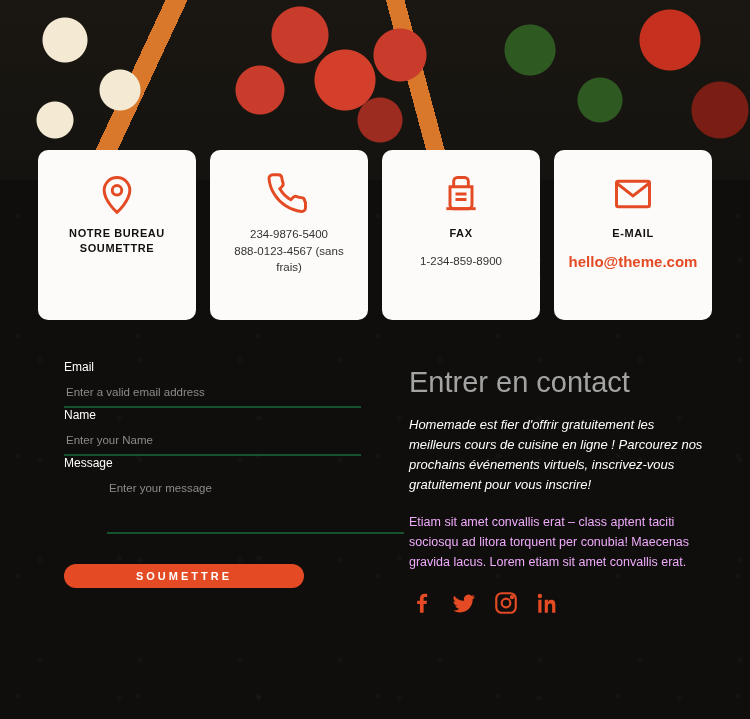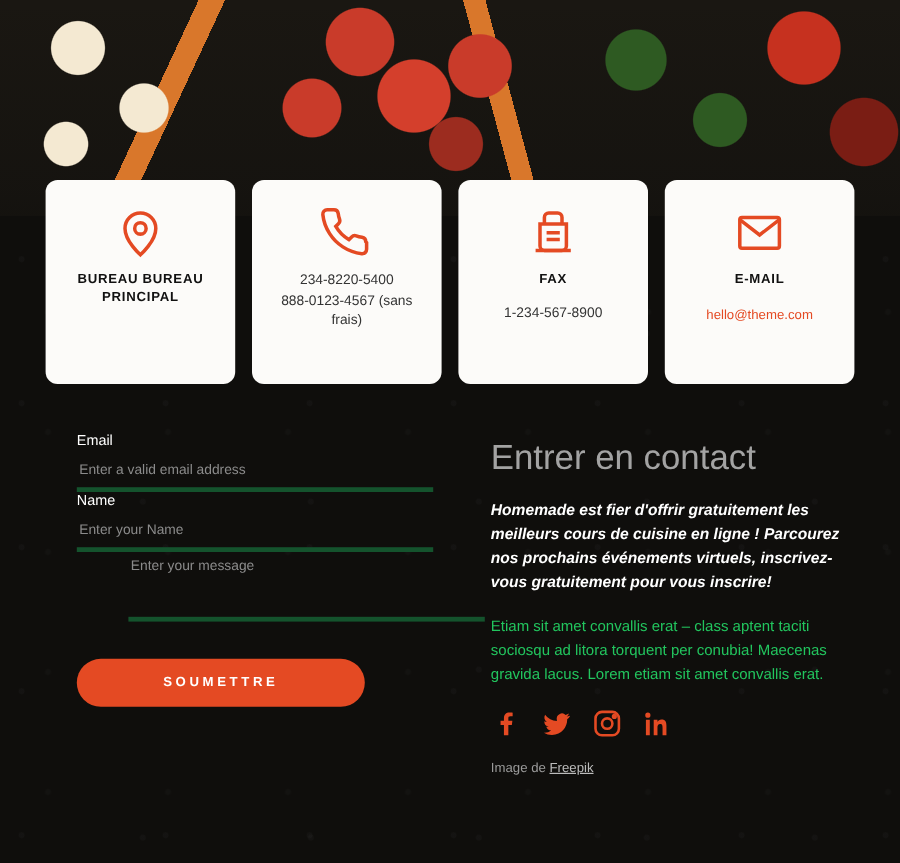--- a/index.html
+++ b/index.html
@@ -67,86 +67,87 @@
       color: #111;
       margin-bottom: 12px;
       line-height: 1.35;
     }
     .card p {
       font-size: 11.5px;
       color: #333;
       line-height: 1.45;
     }
     .card a.link {
-      font-size: 11px;
+      font-size: 15px;
       color: #e44a23;
       text-decoration: none;
+      font-weight: bold;
     }
     .lower {
       position: absolute;
       top: 360px;
       left: 64px; right: 44px;
       display: grid;
       grid-template-columns: 1fr 1fr;
       gap: 48px;
     }
     .form-col label {
       display: block;
       font-size: 12px;
       color: #fff;
       margin-bottom: 6px;
     }
     .form-col label:first-child { margin-top: 0; }
     .form-col input, .form-col textarea {
       width: 100%;
       background: transparent;
       border: none;
-      border-bottom: 4px solid #14532d;
+      border-bottom: 2px solid #14532d;
       color: #fff;
       font-size: 11.5px;
       padding: 6px 2px 8px;
       outline: none;
       font-family: inherit;
     }
     .form-col textarea {
       height: 58px;
       resize: none;
       margin-left: 43px;
     }
     .form-col ::placeholder { color: #8b8b8b; }
     .submit-btn {
       margin-top: 26px;
       width: 240px;
-      height: 40px;
+      height: 24px;
       border-radius: 22px;
       background: #e44a23;
       color: #fff;
       border: none;
       font-size: 11px;
       letter-spacing: 3px;
       font-weight: 600;
       cursor: pointer;
     }
     .text-col h2 {
       color: #a3a3a3;
       font-size: 29px;
       font-weight: 400;
       margin-bottom: 16px;
       margin-top: 6px;
     }
     .text-col .intro {
       color: #fff;
       font-style: italic;
-      font-weight: 700;
+      font-weight: 400;
       font-size: 13px;
       line-height: 1.55;
       margin-bottom: 16px;
     }
     .text-col .body {
-      color: #22c55e;
+      color: #f0abfc;
       font-size: 12.5px;
       line-height: 1.6;
       margin-bottom: 18px;
     }
     .socials { display: flex; gap: 16px; align-items: center; margin-bottom: 18px; }
     .socials .soc {
       width: 26px; height: 26px;
       color: #e44a23;
       cursor: pointer;
     }
@@ -161,60 +162,61 @@
 <div class="texture"></div>
 
 <div class="cards">
   <div class="card">
     <div class="card-icon">
       <svg viewBox="0 0 24 24" fill="none" stroke="currentColor" stroke-width="1.6">
           <path d="M12 22s7-6.2 7-12a7 7 0 10-14 0c0 5.8 7 12 7 12z"></path>
           <circle cx="12" cy="10" r="2.6"></circle>
         </svg>
     </div>
-    <h3>BUREAU BUREAU PRINCIPAL</h3>
+    <h3>NOTRE BUREAU SOUMETTRE</h3>
   </div>
   <div class="card">
     <div class="card-icon">
       <svg viewBox="0 0 24 24" fill="none" stroke="currentColor" stroke-width="1.6">
           <path d="M21 16.5v3a2 2 0 01-2.2 2 19.8 19.8 0 01-8.6-3.1 19.5 19.5 0 01-6-6A19.8 19.8 0 011.1 3.7 2 2 0 013.1 1.5h3a2 2 0 012 1.7c.1.9.3 1.8.6 2.6a2 2 0 01-.5 2.1L7 9.1a16 16 0 006 6l1.2-1.2a2 2 0 012.1-.5c.8.3 1.7.5 2.6.6a2 2 0 011.7 2z"></path>
         </svg>
     </div>
-    <p><span>234-8220-5400</span><br><span>888-0123-4567 (sans frais)</span></p>
+    <p><span>234-9876-5400</span><br><span>888-0123-4567 (sans frais)</span></p>
   </div>
   <div class="card">
     <div class="card-icon">
       <svg viewBox="0 0 24 24" fill="none" stroke="currentColor" stroke-width="1.6">
           <path d="M6 8h12v10a2 2 0 01-2 2H8a2 2 0 01-2-2V8z"></path>
           <path d="M8 8V5a2 2 0 012-2h4a2 2 0 012 2v3"></path>
           <path d="M4 20h16"></path>
           <path d="M9 12h6M9 15h6"></path>
         </svg>
     </div>
     <h3>FAX</h3>
-    <p><span>1-234-567-8900</span></p>
+    <p><span>1-234-859-8900</span></p>
   </div>
   <div class="card">
     <div class="card-icon">
       <svg viewBox="0 0 24 24" fill="none" stroke="currentColor" stroke-width="1.6">
           <rect x="3" y="5" width="18" height="14" rx="1"></rect>
           <path d="M3 6l9 7 9-7"></path>
         </svg>
     </div>
     <h3>E-MAIL</h3>
     <a href="#" class="link">hello@theme.com</a>
   </div>
 </div>
 
 <div class="lower">
   <div class="form-col">
     <label>Email</label>
     <input type="text" placeholder="Enter a valid email address" style="">
     <label>Name</label>
     <input type="text" placeholder="Enter your Name" style="">
+    <label>Message</label>
     <textarea placeholder="Enter your message" style=""></textarea>
     <button class="submit-btn">SOUMETTRE</button>
   </div>
 
   <div class="text-col">
     <h2>Entrer en contact</h2>
     <p class="intro">Homemade est fier d'offrir gratuitement les meilleurs cours de cuisine en ligne ! Parcourez nos prochains événements virtuels, inscrivez-vous gratuitement pour vous inscrire!</p>
     <p class="body">Etiam sit amet convallis erat – class aptent taciti sociosqu ad litora torquent per conubia! Maecenas gravida lacus. Lorem etiam sit amet convallis erat.</p>
     <div class="socials">
       <div class="soc">
@@ -233,17 +235,14 @@
             <circle cx="12" cy="12" r="4"></circle>
             <circle cx="17.5" cy="6.5" r="1" fill="currentColor"></circle>
           </svg>
       </div>
       <div class="soc">
         <svg viewBox="0 0 24 24" fill="currentColor">
             <path d="M4.5 3.5a2 2 0 100 4 2 2 0 000-4zM3 9h3v12H3V9zm6 0h2.9v1.6h.1c.4-.8 1.4-1.7 3-1.7 3.2 0 3.8 2.1 3.8 4.8V21h-3v-5.6c0-1.3 0-3-1.8-3s-2.1 1.4-2.1 2.9V21H9V9z"></path>
           </svg>
       </div>
     </div>
-    <p class="credit">
-      <span>Image de </span><span class="underline">Freepik</span>
-    </p>
   </div>
 </div>
 
 </body></html>

